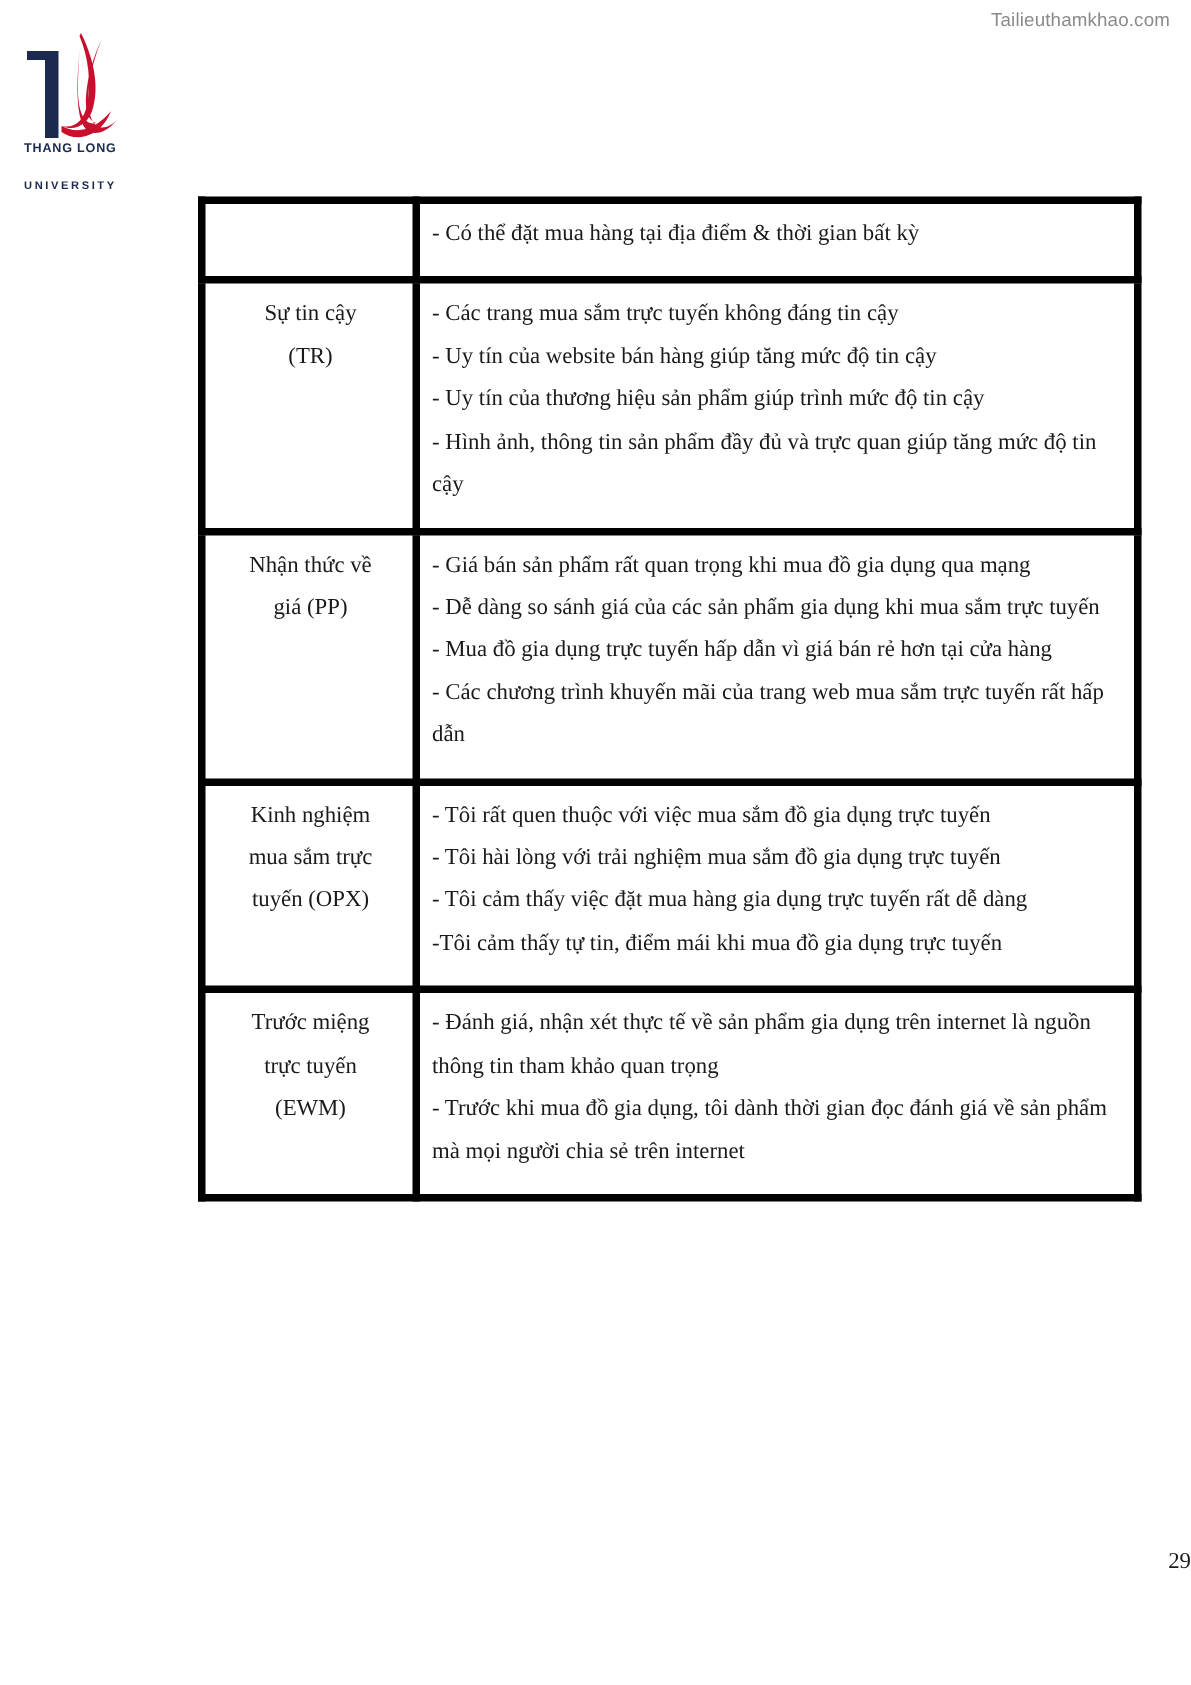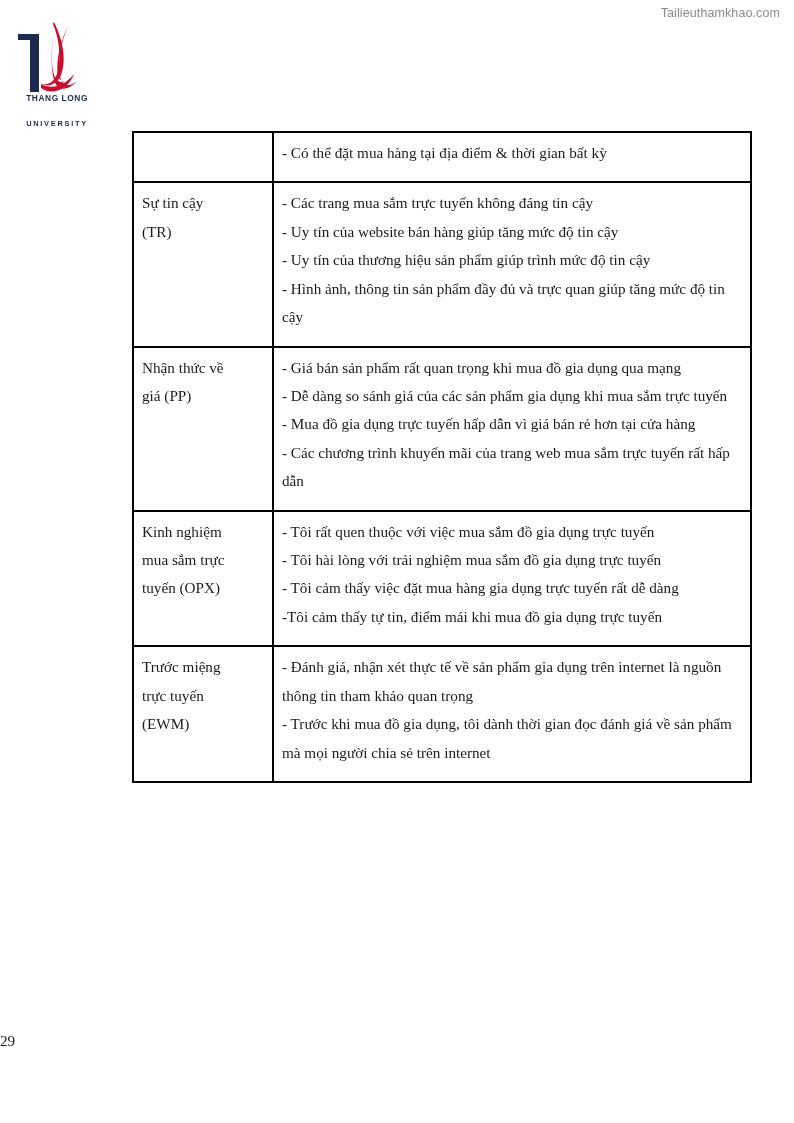--- a/index.html
+++ b/index.html
@@ -44,21 +44,21 @@
     top: 18px;
     width: 80px;
     height: 92px;
   }
   .logo svg { display: block; }
   .logo-text {
     position: absolute;
     left: 8px;
     top: 76px;
     width: 72px;
-    text-align: right;
+    text-align: left;
     line-height: 1.02;
   }
   .logo-line1 {
     font-family: "Liberation Sans", "DejaVu Sans", sans-serif;
     font-size: 8.4px;
     font-weight: bold;
     color: #1b2a4e;
     letter-spacing: 0.55px;
     display: block;
   }
@@ -75,39 +75,39 @@
   
   .content-table {
     position: absolute;
     left: 132px;
     top: 131px;
     width: 586px;
     border-collapse: collapse;
     table-layout: fixed;
   }
   .content-table td {
-    border: 2px solid #000000;
+    border: 5px solid #000000;
     vertical-align: top;
     padding: 6px 6px 14px 8px;
     font-size: 15.2px;
     line-height: 1.87;
   }
-  .col-term { width: 124px; }
+  .col-term { width: 124px; text-align: center; }
   .col-items { width: 462px; }
 
   .term-line { display: block; white-space: nowrap; }
   .item-line { display: block; }
 
   
   .page-number {
     position: absolute;
     left: 0;
     top: 1032px;
     width: 794px;
-    text-align: left;
+    text-align: right;
     font-size: 15.2px;
     color: #1a1a1a;
   }
 </style>
 </head>
 <body>
 
 <div class="page-header">
 
   <div class="watermark">Tailieuthamkhao.com</div>

